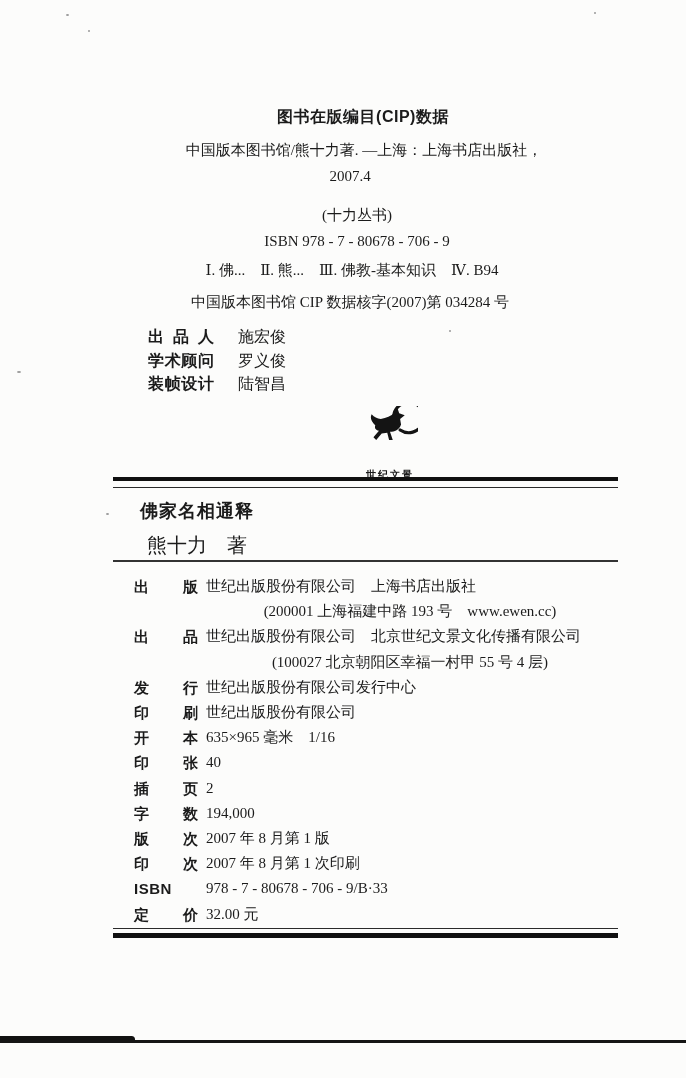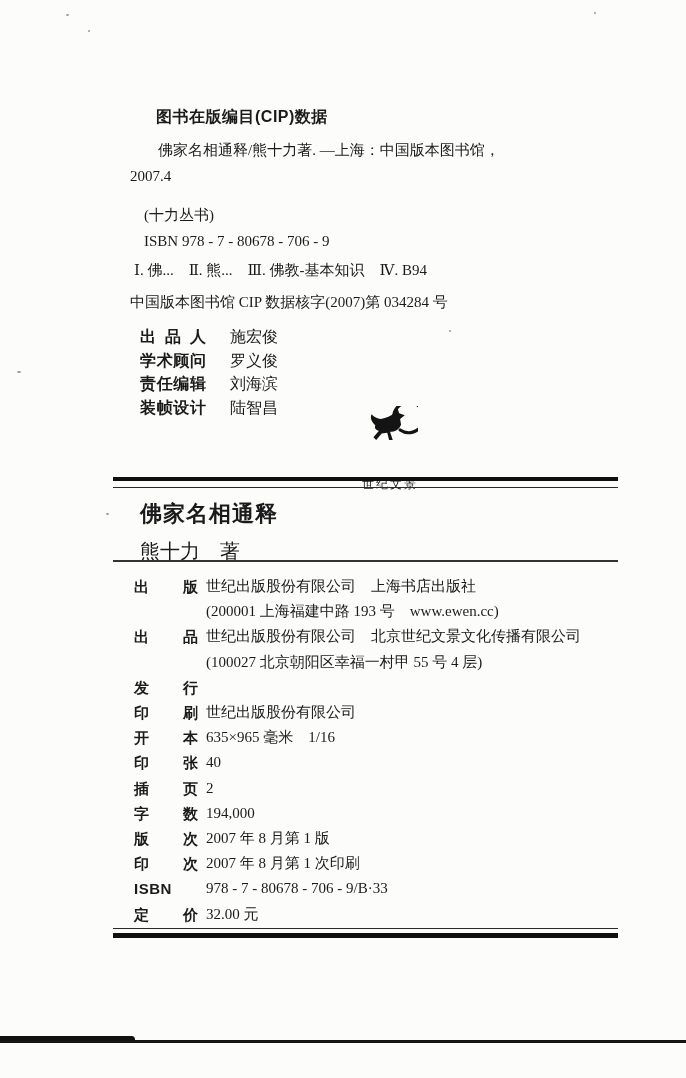--- a/index.html
+++ b/index.html
@@ -5,59 +5,59 @@
   html, body { margin: 0; padding: 0; }
   body {
     width: 686px; height: 1078px;
     background: #fcfcfb;
     font-family: "Liberation Serif", "DejaVu Serif", serif;
     color: #1b1b1b;
     position: relative;
     overflow: hidden;
   }
   .abs { position: absolute; }
-  .pre { white-space: pre-wrap; }
+  .pre { white-space: pre-wrap; text-align: center; }
 
   
   .hei { font-family: "Liberation Sans", "DejaVu Sans", sans-serif; font-weight: 700; }
   .song { font-family: "Liberation Serif", "DejaVu Serif", serif; font-weight: 400; }
 
   
   .cip { left: 130px; top: 104px; width: 440px; font-size: 15px; line-height: 26px; }
   .cip-heading { font-size: 16px; margin-left: 26px; margin-bottom: 7px; letter-spacing: .5px; }
   .cip-entry-1 { text-indent: 28px; }
   .cip-series, .cip-isbn { margin-left: 14px; }
   .cip-series { margin-top: 13px; }
   .cip-indices { margin-left: 4px; margin-top: 3px; }
   .cip-record { margin-top: 6px; }
 
   
-  .staff { left: 140px; top: 325px; font-size: 16px; line-height: 23.5px; }
+  .staff { left: 148px; top: 325px; font-size: 16px; line-height: 23.5px; }
   .staff-row { display: flex; }
   .staff-label { display: inline-block; width: 66px; text-align: justify; text-align-last: justify; }
   .staff-value { margin-left: 24px; }
 
   
   .logo-box { left: 360px; top: 406px; width: 60px; text-align: center; }
   .logo-caption {
-    margin-top: 20px; font-size: 12px; font-weight: 400;
+    margin-top: 12px; font-size: 10px; font-weight: 700;
     letter-spacing: 2px; white-space: nowrap;
   }
 
   
   .rule { left: 113px; width: 505px; background: #101010; }
   .rule-top-thick   { top: 477px; height: 4px; }
   .rule-top-thin    { top: 487px; height: 1.4px; background:#2a2a2a; }
   .rule-mid-thin    { top: 560px; height: 1.6px; background:#333; }
   .rule-bot-thin    { top: 928px; height: 1.4px; background:#2a2a2a; }
   .rule-bot-thick   { top: 933px; height: 5px; }
 
   
   .titleblk { left: 140px; top: 499px; }
-  .book-title { font-size: 22px; letter-spacing: 1px; }
+  .book-title { font-size: 18px; letter-spacing: 1px; }
   .book-author { font-size: 20px; margin-top: 9px; }
 
   
   .colophon { left: 134px; top: 574px; width: 480px; font-size: 15px; line-height: 25.2px; }
   .c-row { display: flex; }
   .c-label {
     display: inline-block; width: 64px; flex: 0 0 64px;
     font-size: 15px; text-align: justify; text-align-last: justify;
   }
   .c-label.latin { text-align-last: left; letter-spacing: .5px; }
@@ -67,40 +67,36 @@
   
   .speck { background: #9a9a9a; border-radius: 50%; }
   .scanline-bottom { left: 0; top: 1040px; width: 686px; height: 2.5px; background: #151515; }
   .scanline-blob { left: 0; top: 1036px; width: 135px; height: 7px; background: #111; border-radius: 0 4px 4px 0; }
 </style>
 </head>
 <body>
 
 <div class="abs cip">
   <div class="cip-heading hei pre">图书在版编目(CIP)数据</div>
-  <div class="cip-entry-1 song pre">佛家名相通释/熊十力著. —上海：中国版本图书馆，</div>
+  <div class="cip-entry-1 song pre">中国版本图书馆/熊十力著. —上海：上海书店出版社，</div>
   <div class="song pre">2007.4</div>
   <div class="cip-series song pre">(十力丛书)</div>
   <div class="cip-isbn song pre">ISBN 978 - 7 - 80678 - 706 - 9</div>
   <div class="cip-indices song pre">Ⅰ. 佛...　Ⅱ. 熊...　Ⅲ. 佛教-基本知识　Ⅳ. B94</div>
   <div class="cip-record song pre">中国版本图书馆 CIP 数据核字(2007)第 034284 号</div>
 </div>
 
 <div class="abs staff">
   <div class="staff-row">
     <span class="staff-label hei pre">出品人</span>
     <span class="staff-value song pre">施宏俊</span>
   </div>
   <div class="staff-row">
     <span class="staff-label hei pre">学术顾问</span>
     <span class="staff-value song pre">罗义俊</span>
-  </div>
-  <div class="staff-row">
-    <span class="staff-label hei pre">责任编辑</span>
-    <span class="staff-value song pre">刘海滨</span>
   </div>
   <div class="staff-row">
     <span class="staff-label hei pre">装帧设计</span>
     <span class="staff-value song pre">陆智昌</span>
   </div>
 </div>
 
 <div class="abs logo-box">
   <svg width="56" height="46" viewBox="0 0 60 50" aria-hidden="true">
     <path d="M 41 26 A 16.5 16.5 0 1 0 34 11" fill="none" stroke="#141414" stroke-width="3.4" stroke-linecap="round"></path>
@@ -128,20 +124,21 @@
   <div class="c-sub song pre">(200001 上海福建中路 193 号　www.ewen.cc)</div>
 
   <div class="c-row">
     <span class="c-label hei pre">出品</span>
     <span class="c-value song pre">世纪出版股份有限公司　北京世纪文景文化传播有限公司</span>
   </div>
   <div class="c-sub song pre">(100027 北京朝阳区幸福一村甲 55 号 4 层)</div>
 
   <div class="c-row">
     <span class="c-label hei pre">发行</span>
+    <span class="c-value song pre">世纪出版股份有限公司发行中心</span>
   </div>
   <div class="c-row">
     <span class="c-label hei pre">印刷</span>
     <span class="c-value song pre">世纪出版股份有限公司</span>
   </div>
   <div class="c-row">
     <span class="c-label hei pre">开本</span>
     <span class="c-value song pre">635×965 毫米　1/16</span>
   </div>
   <div class="c-row">

